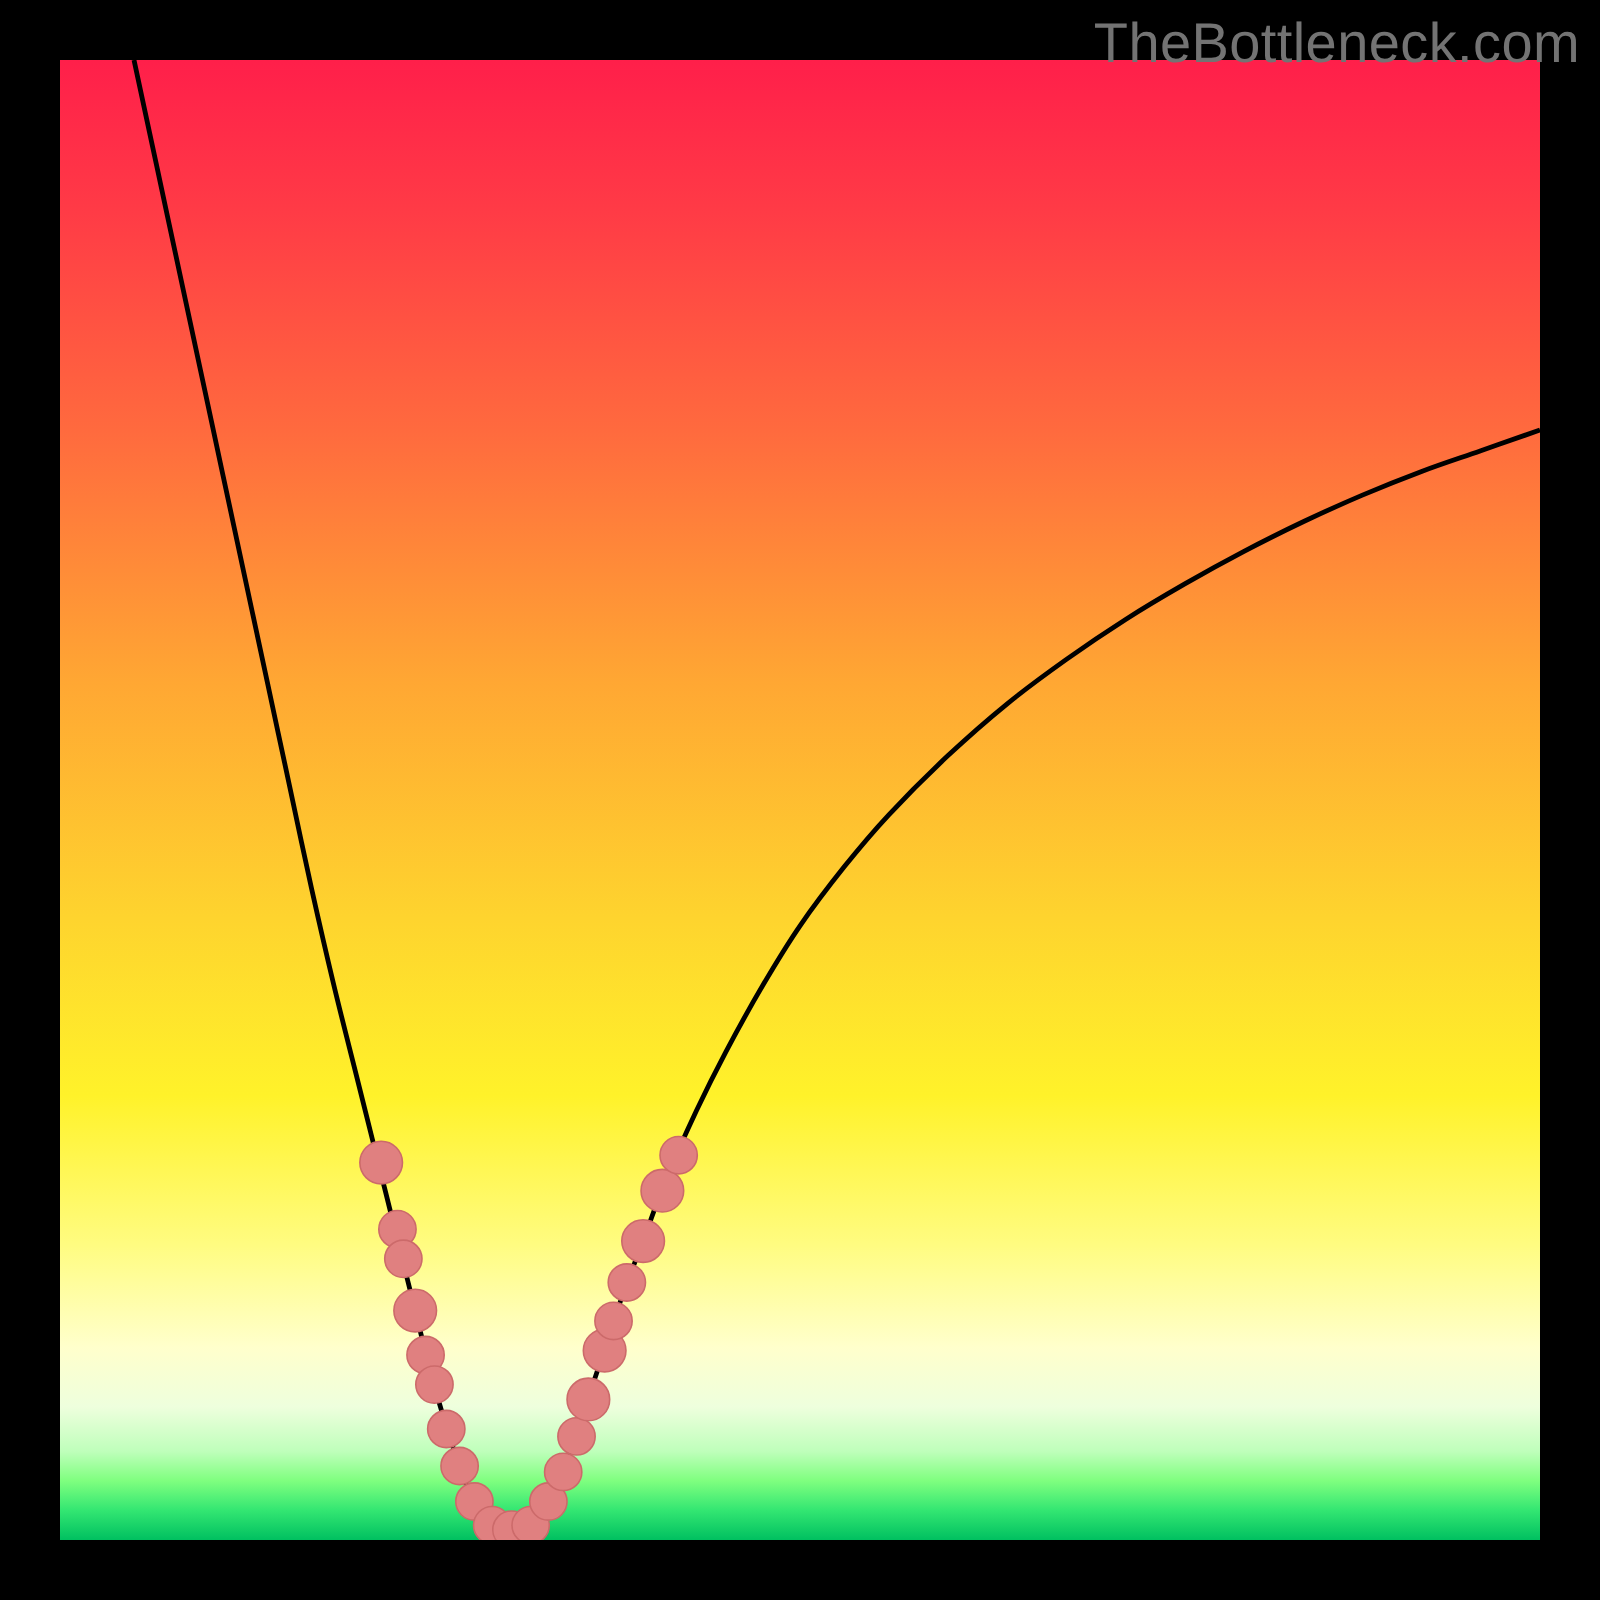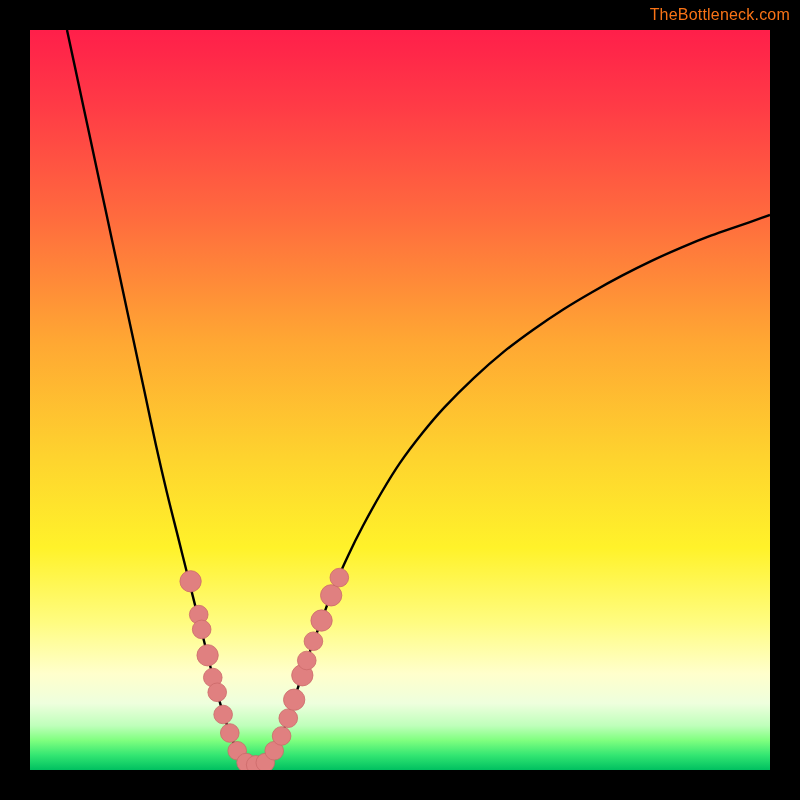--- a/index.html
+++ b/index.html
@@ -41,22 +41,22 @@
       #bfffbb 94%,
       #7fff7f 96%,
       #33e672 98%,
       #00c060 100%
     );
   }
   .watermark {
     position: absolute;
     top: 6px;
     right: 10px;
-    color: #f97316;
-    font-size: 16px;
+    color: #737373;
+    font-size: 28px;
     font-weight: 500;
     letter-spacing: 0.2px;
     user-select: none;
   }
   svg.curve-layer {
     position: absolute;
     inset: 0;
   }
 </style>
 </head>

